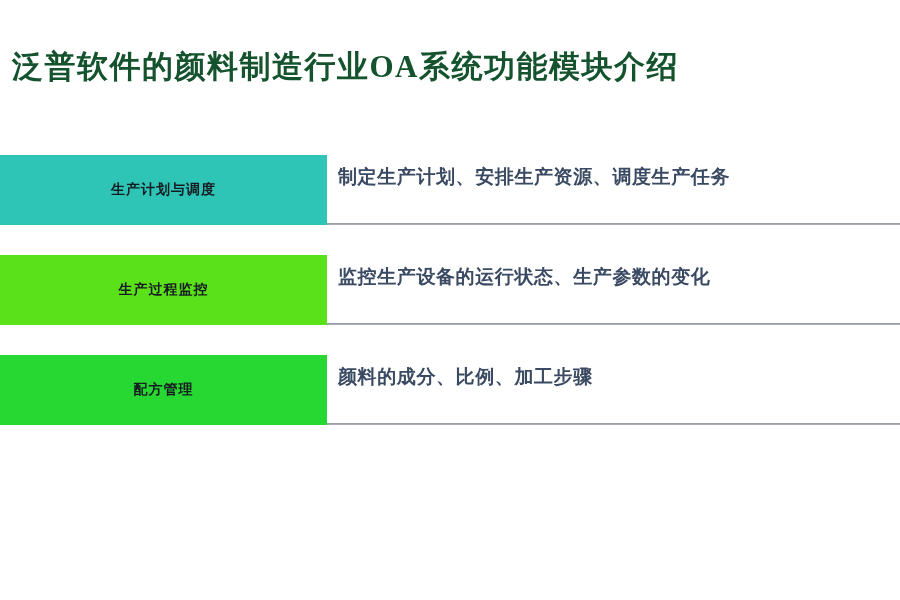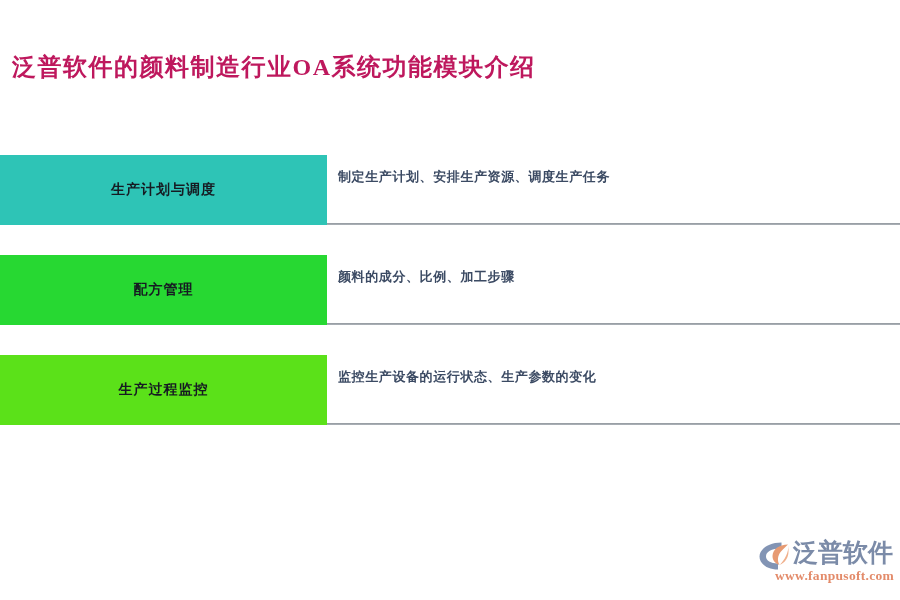--- a/index.html
+++ b/index.html
@@ -22,23 +22,23 @@
     width: 900px;
     height: 600px;
     background: #ffffff;
   }
 
   
   #page-title {
     position: absolute;
     left: 12px;
     top: 46px;
-    font-size: 24px;
+    font-size: 31px;
     font-weight: bold;
-    color: #be185d;
+    color: #14532d;
     letter-spacing: 1.5px;
     white-space: nowrap;
     line-height: 42px;
   }
 
   
   #rows {
     position: absolute;
     left: 0;
     top: 155px;
@@ -76,21 +76,21 @@
     left: 327px;
     top: 0;
     right: 0;
     height: 70px;
   }
 
   .row-desc-text {
     position: absolute;
     left: 11px;
     top: 8px;
-    font-size: 13px;
+    font-size: 19px;
     font-weight: bold;
     color: #3b4a63;
     letter-spacing: 0.6px;
     white-space: nowrap;
     line-height: 28px;
   }
 
   .row-divider {
     position: absolute;
     left: 327px;
@@ -152,44 +152,33 @@
       <div class="row">
         <div class="row-label-bar" style="background: rgb(46, 196, 182);">
           <div class="row-label-text">生产计划与调度</div>
         </div>
         <div class="row-desc-area">
           <div class="row-desc-text">制定生产计划、安排生产资源、调度生产任务</div>
         </div>
         <div class="row-divider"></div>
       </div>
       <div class="row">
+        <div class="row-label-bar" style="background: rgb(91, 225, 25);">
+          <div class="row-label-text">生产过程监控</div>
+        </div>
+        <div class="row-desc-area">
+          <div class="row-desc-text">监控生产设备的运行状态、生产参数的变化</div>
+        </div>
+        <div class="row-divider"></div>
+      </div>
+      <div class="row">
         <div class="row-label-bar" style="background: rgb(39, 216, 50);">
           <div class="row-label-text">配方管理</div>
         </div>
         <div class="row-desc-area">
           <div class="row-desc-text">颜料的成分、比例、加工步骤</div>
         </div>
         <div class="row-divider"></div>
       </div>
-      <div class="row">
-        <div class="row-label-bar" style="background: rgb(91, 225, 25);">
-          <div class="row-label-text">生产过程监控</div>
-        </div>
-        <div class="row-desc-area">
-          <div class="row-desc-text">监控生产设备的运行状态、生产参数的变化</div>
-        </div>
-        <div class="row-divider"></div>
-      </div>
     </div>
 
-  <div id="logo">
-    <svg id="logo-mark" viewBox="0 0 34 32" xmlns="http://www.w3.org/2000/svg">
-      <path d="M24.5 2.5 C11 2.5 2.5 9.5 2.5 16.5 C2.5 23.5 10 29.5 21 29.5
-               L21 23.5 C13.5 23.5 9 20.5 9 16.5 C9 12 14 8.5 24.5 8.5 Z" fill="#8294b4"></path>
-      <path d="M31 4.5 C22 4.5 15.5 9.5 15.5 16 C15.5 20 18 23.5 22.5 25
-               C20 21 20.5 15.5 24 11.5 C26.5 8.5 29 6.5 31 4.5 Z" fill="#e79a72"></path>
-      <path d="M31.5 5 C31.5 12.5 28 19.5 22.8 24.8 C27.8 23 31.5 17.8 31.5 11.5 Z" fill="#f0b08c"></path>
-    </svg>
-    <div id="logo-brand">泛普软件</div>
-    <div id="logo-url">www.fanpusoft.com</div>
-  </div>
 
 </div>
 
 </body></html>

